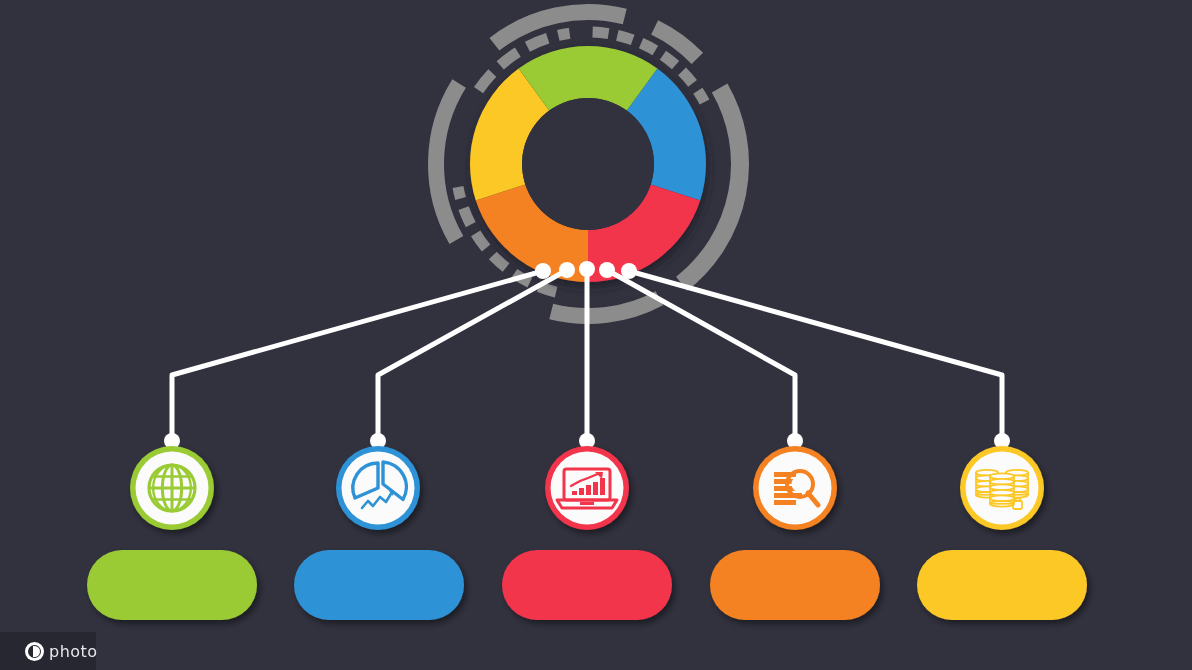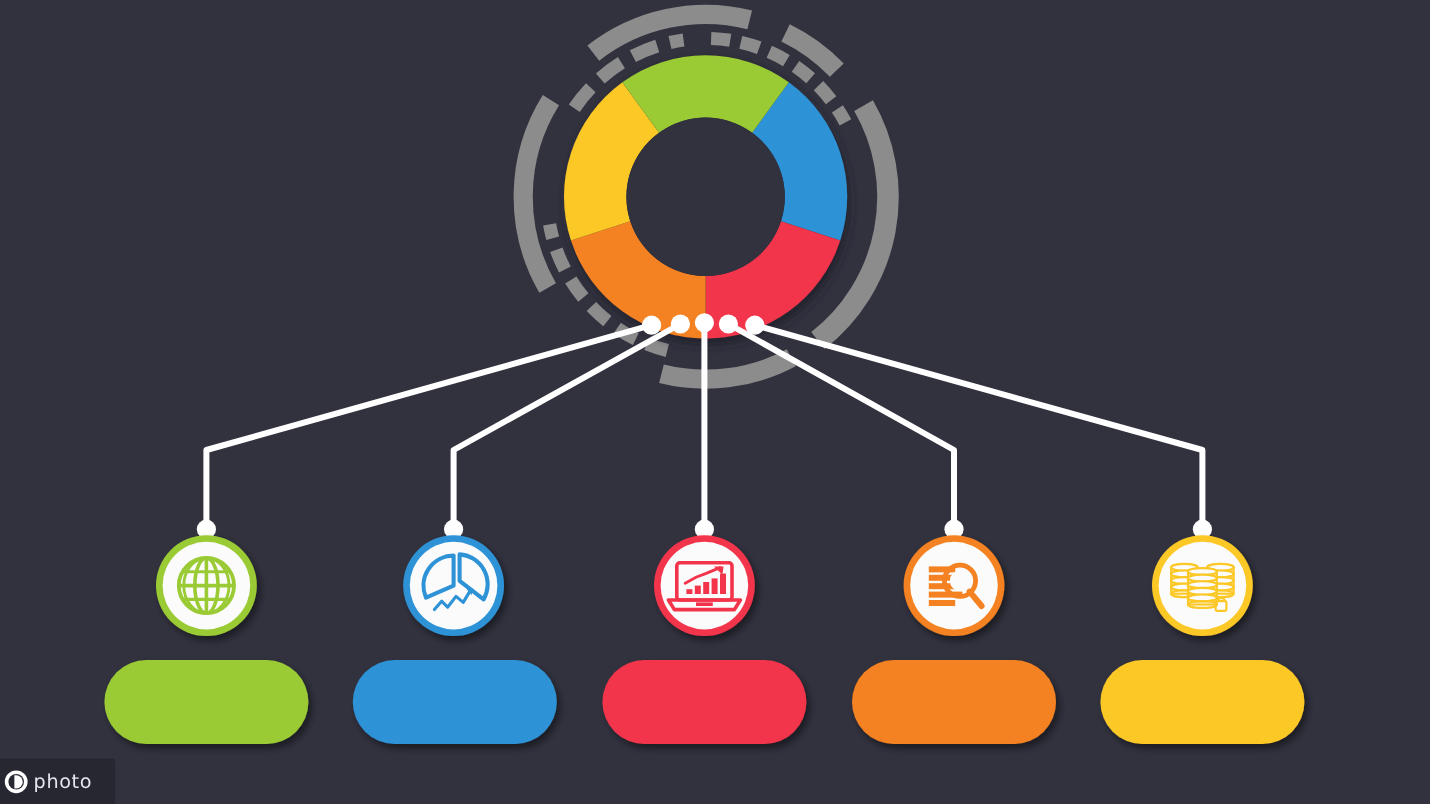--- a/index.html
+++ b/index.html
@@ -11,21 +11,21 @@
   }
   #stage{ position:absolute; inset:0; }
   #stage svg{ position:absolute; top:0; left:0; display:block; }
 
   
   .watermark{
     position:absolute; left:0; bottom:0;
     width:96px; height:38px;
     background:#272732;
     display:flex; align-items:center; gap:5px;
-    padding-left:4px;
+    padding-left:25px;
     border-top-right-radius:2px;
   }
   .wm-mark{
     width:19px; height:19px; border-radius:50%;
     background:#ffffff; position:relative; flex:none;
   }
   .wm-mark::before{
     content:""; position:absolute; left:3px; top:3px;
     width:13px; height:13px; border-radius:50%;
     background:#272732;

